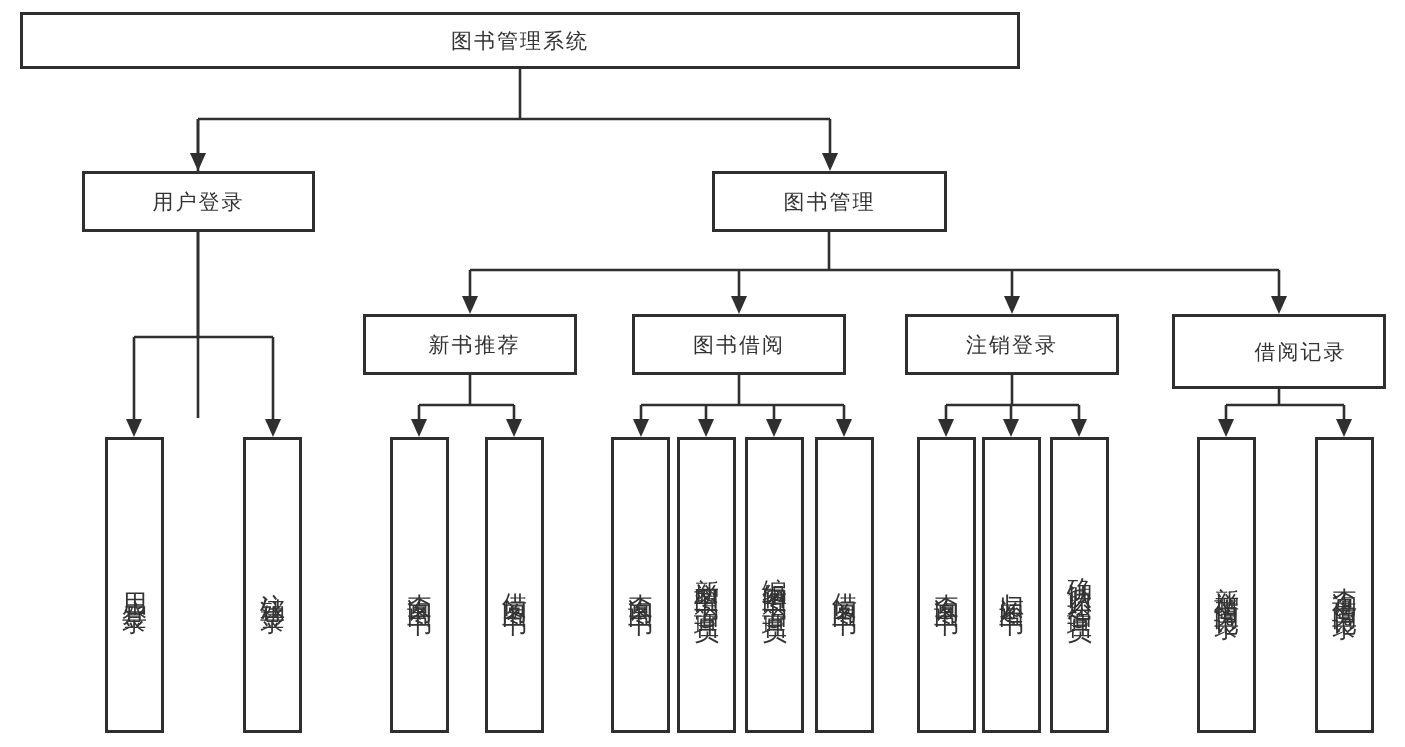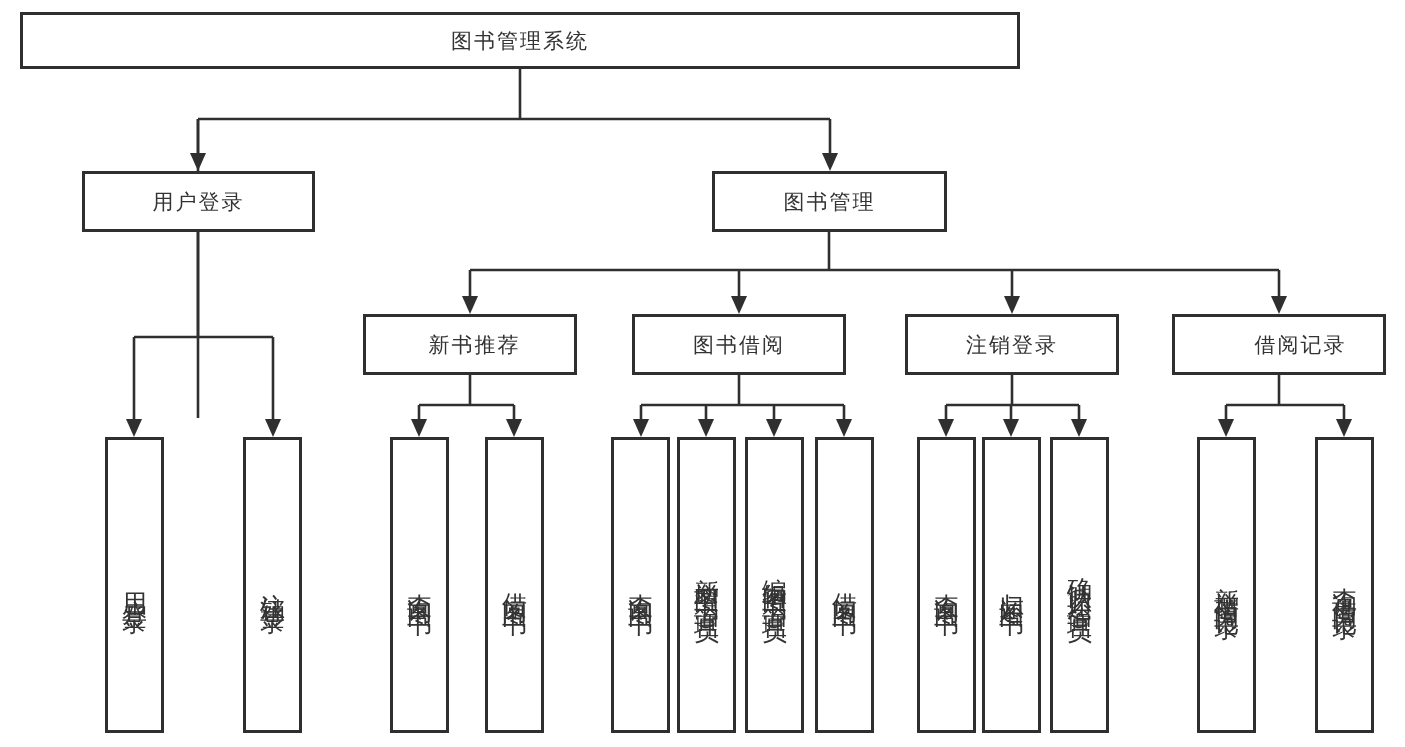--- a/index.html
+++ b/index.html
@@ -90,21 +90,21 @@
 
   <div class="hbox" style="left:363px; top:314px; width:214px; height:61px;padding-left:9px;">
     <span class="lbl">新书推荐</span>
   </div>
   <div class="hbox" style="left:632px; top:314px; width:214px; height:61px;">
     <span class="lbl">图书借阅</span>
   </div>
   <div class="hbox" style="left:905px; top:314px; width:214px; height:61px;">
     <span class="lbl">注销登录</span>
   </div>
-  <div class="hbox" style="left:1172px; top:314px; width:214px; height:61px;padding-left:43px;">
+  <div class="hbox" style="left:1172px; top:314px; width:214px; height:75px;padding-left:43px;">
     <span class="lbl">借阅记录</span>
   </div>
 
   <div class="vbox" style="left:105px;">
     <span class="lbl">用户登录</span>
   </div>
   <div class="vbox" style="left:243px;">
     <span class="lbl">注销登录</span>
   </div>
 

